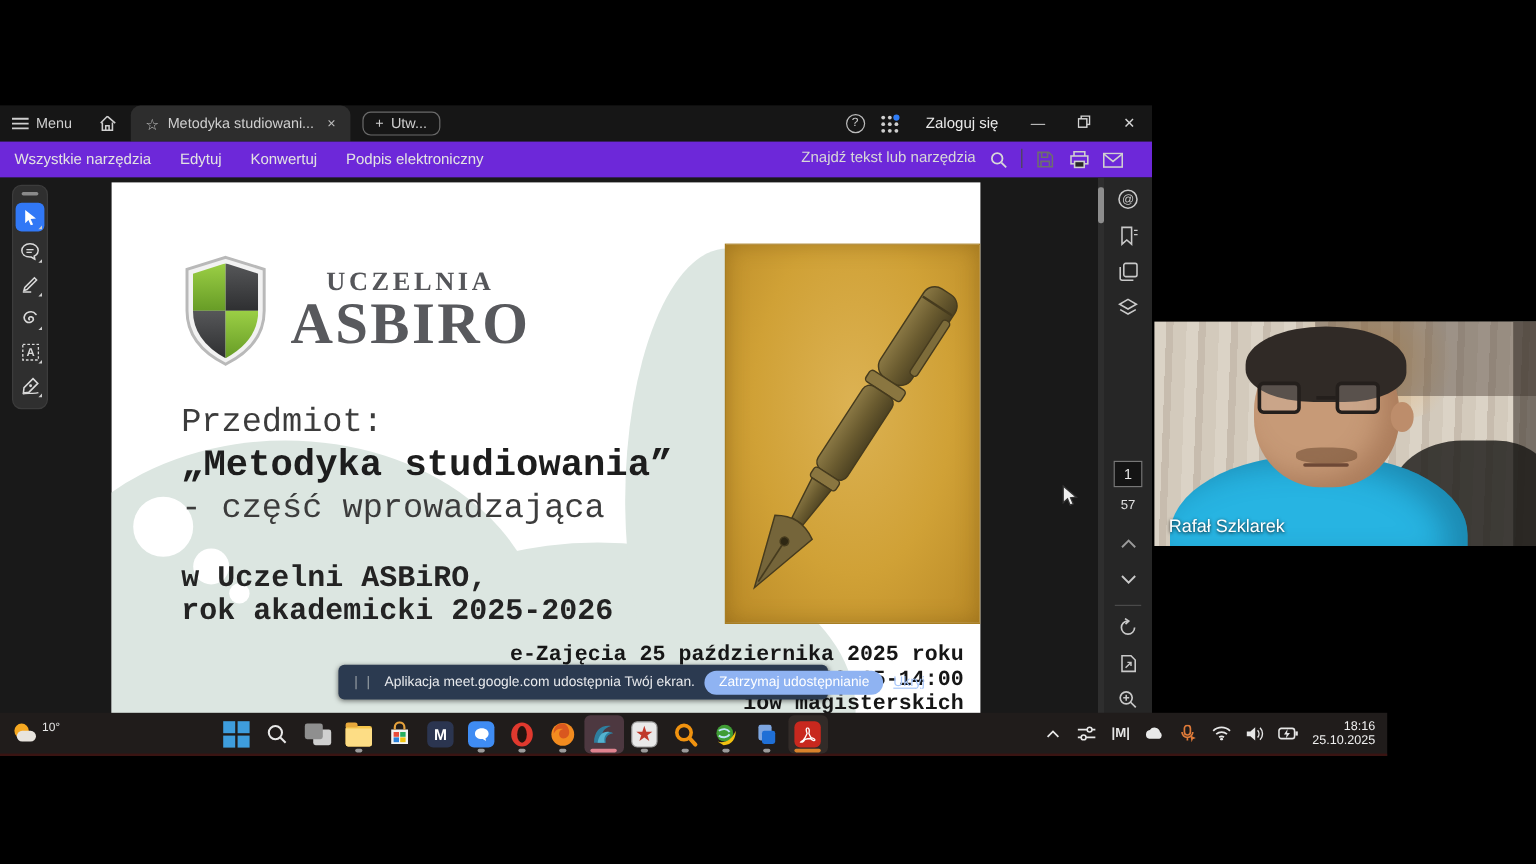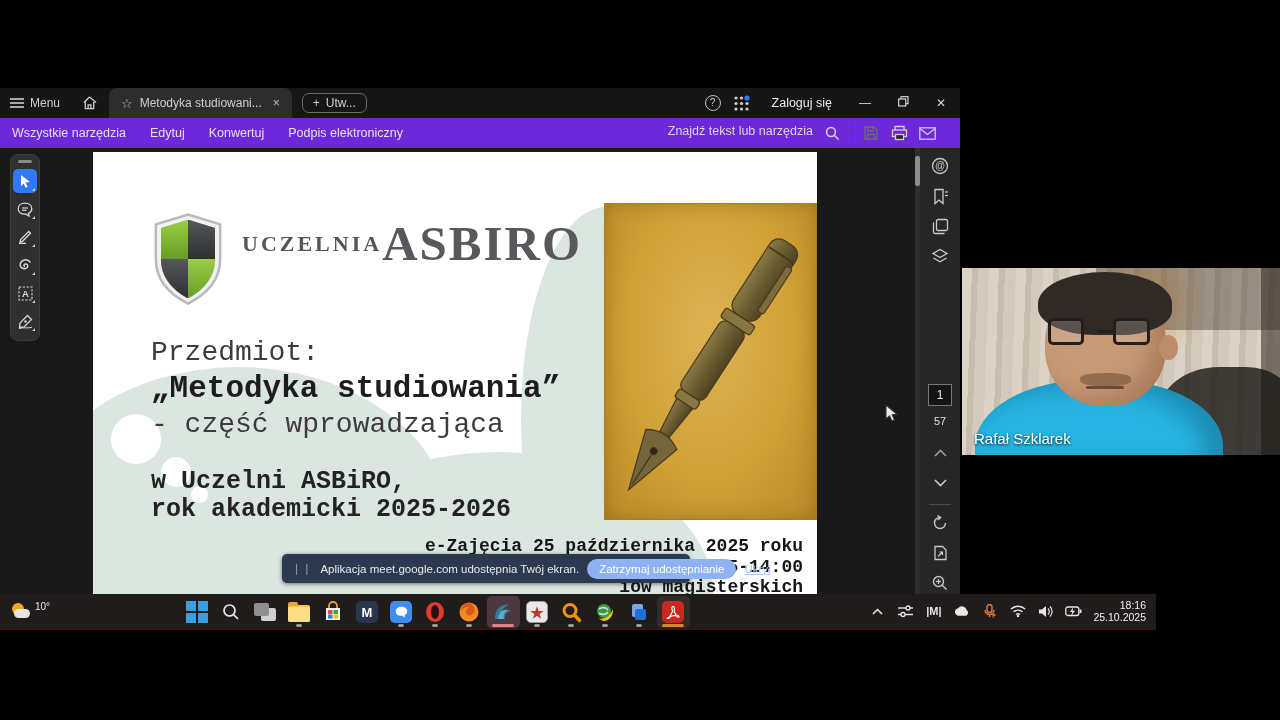--- a/index.html
+++ b/index.html
@@ -49,21 +49,21 @@
   .tool::after{content:"";position:absolute;right:2px;bottom:2px;border-left:3px solid transparent;
     border-bottom:3px solid #cfcfcf}
 
   
   #page{position:absolute;left:93px;top:4px;width:724px;height:452px;background:#ffffff;overflow:hidden;z-index:1}
   .blob{position:absolute;background:#dce6e1;border-radius:50%}
   .bubble{position:absolute;background:#fff;border-radius:50%}
   .serif{font-family:Liberation Mono, monospace}
 
   #logo{position:absolute;left:55px;top:60px;display:flex;align-items:flex-start;gap:14px}
-  #logo .wordmark{display:flex;align-items:center;margin-top:10px}
+  #logo .wordmark{display:flex;flex-direction:column;align-items:center;margin-top:10px}
   .brand-small{font-family:"Liberation Serif",serif;font-size:22px;letter-spacing:3px;color:#55565a;font-weight:600}
   .brand-large{font-family:"Liberation Serif",serif;font-size:49px;line-height:44px;letter-spacing:2px;color:#58595d;font-weight:600}
 
   #titleblock{position:absolute;left:58px;top:184px;color:#3c3c3c}
   .t-label{font-size:28px;line-height:34px}
   .t-main{font-size:31px;line-height:37px;font-weight:700;color:#1d1d1d}
   .t-sub{font-size:28px;line-height:35px}
   #orgblock{position:absolute;left:58px;top:316px;font-weight:700;color:#232323;font-size:25px;line-height:28px}
 
   #penpanel{position:absolute;left:511px;top:51px;width:213px;height:317px;

